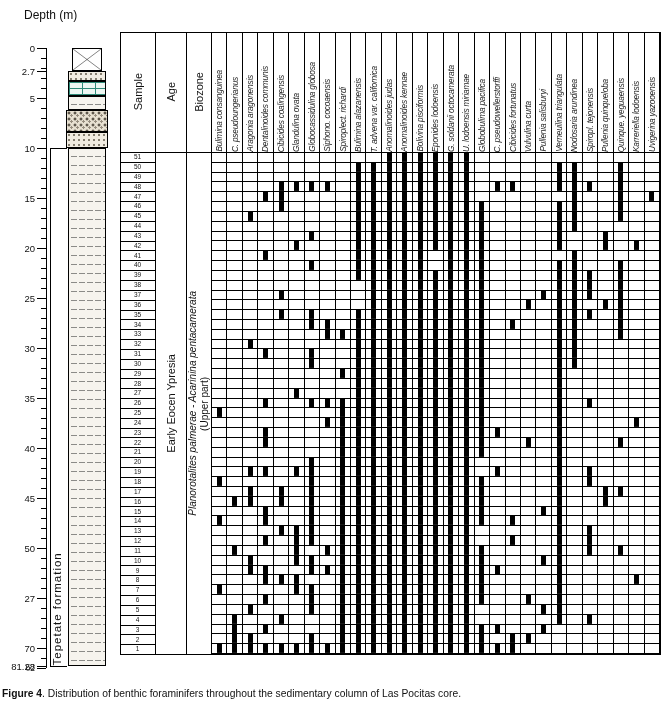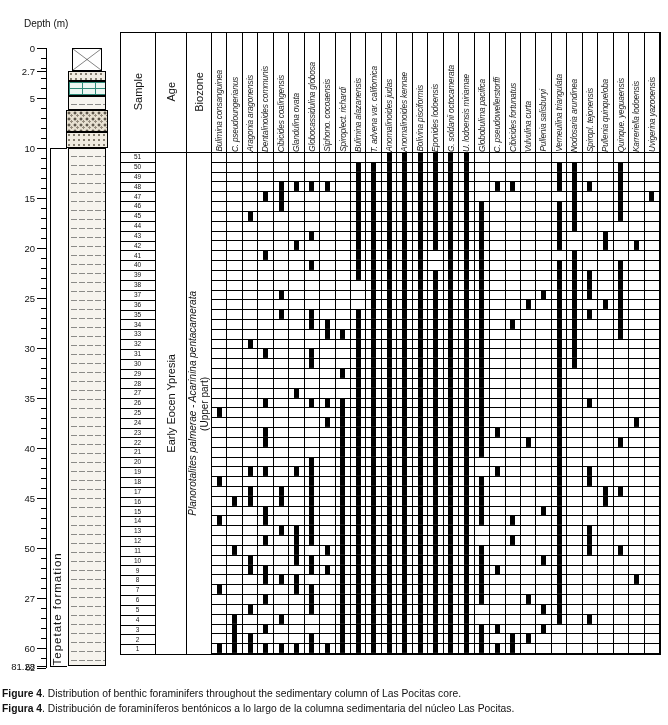--- a/index.html
+++ b/index.html
@@ -4,21 +4,21 @@
 <style>
   html,body{margin:0;padding:0;background:#fff;}
   .fig{position:relative;width:668px;height:725px;background:#fff;overflow:hidden;
        font-family:"Liberation Sans",sans-serif;color:#111;}
   .abs{position:absolute;}
   .vtext{writing-mode:vertical-rl;transform:rotate(180deg);white-space:nowrap;}
   
   .ruler-line{position:absolute;width:1px;background:#000;}
   .tick{position:absolute;height:1px;background:#000;}
   .tick-label{position:absolute;font-size:9.5px;text-align:right;line-height:1;}
-  #axis-title{left:24px;top:18px;font-size:10px;}
+  #axis-title{left:24px;top:8px;font-size:12px;}
   
   .litho-layer{position:absolute;border:1px solid #000;box-sizing:border-box;}
   .pat-covered{background:#fff;}
   .pat-sandstone{background-color:#f1ece1;
     background-image:radial-gradient(circle at 2px 2px,#857e70 1px,transparent 1.4px);
     background-size:5px 5px;}
   .pat-sandstone-coarse{background-color:#e7e0d0;
     background-image:radial-gradient(circle at 2px 2px,#5f584c 1.3px,transparent 1.7px),
                      radial-gradient(circle at 4.5px 4.5px,#968d7e 1px,transparent 1.4px);
     background-size:6px 6px;}
@@ -134,21 +134,21 @@
       <div class="tick-label" style="left: 2px; width: 33px; top: 394px;">35</div>
       <div class="tick" style="left: 37px; width: 9px; top: 448px;"></div>
       <div class="tick-label" style="left: 2px; width: 33px; top: 444px;">40</div>
       <div class="tick" style="left: 37px; width: 9px; top: 498px;"></div>
       <div class="tick-label" style="left: 2px; width: 33px; top: 494px;">45</div>
       <div class="tick" style="left: 37px; width: 9px; top: 548px;"></div>
       <div class="tick-label" style="left: 2px; width: 33px; top: 544px;">50</div>
       <div class="tick" style="left: 37px; width: 9px; top: 598px;"></div>
       <div class="tick-label" style="left: 2px; width: 33px; top: 594px;">27</div>
       <div class="tick" style="left: 37px; width: 9px; top: 648px;"></div>
-      <div class="tick-label" style="left: 2px; width: 33px; top: 644px;">60</div>
+      <div class="tick-label" style="left: 2px; width: 33px; top: 644px;">70</div>
       <div class="tick" style="left: 37px; width: 9px; top: 665.5px;"></div>
       <div class="tick-label" style="left: 2px; width: 33px; top: 661.5px;">81.28</div>
       <div class="tick" style="left: 37px; width: 9px; top: 668px;"></div>
       <div class="tick-label" style="left: 2px; width: 33px; top: 664px; font-family: Liberation Serif, serif;">62</div>
     </div>
   <div id="litho">
       <div class="litho-layer pat-covered" style="left: 72px; top: 48px; width: 30px; height: 23px;"><svg width="100%" height="100%" viewBox="0 0 100 100" preserveAspectRatio="none">
           <path d="M0 0 L100 100 M100 0 L0 100" stroke="#000" stroke-width="2" fill="none"></path>
         </svg></div>
       <div class="litho-layer pat-sandstone" style="left: 68px; top: 71px; width: 38px; height: 10px;"></div>
@@ -1805,20 +1805,17 @@
       <div class="cell"></div>
       <div class="cell"></div>
       <div class="cell"></div>
       <div class="cell"></div>
       <div class="cell"></div>
     </div>
 
   <div class="caption" style="top:688px">
     <b>Figure 4</b><span>. Distribution of benthic foraminifers throughout the sedimentary column of Las Pocitas core.</span>
   </div>
-  <div class="caption" style="top:703px">
-    <b>Figura 4</b><span>. Distribución de foraminíferos bentónicos a lo largo de la columna sedimentaria del núcleo Las Pocitas.</span>
-  </div>
 <div class="vline" style="left: 155px; top: 32px; height: 623px;"></div>
     <div class="vline" style="left: 186px; top: 32px; height: 623px;"></div>
     <div class="vline" style="left: 211px; top: 32px; height: 623px;"></div>
     <div class="hline" style="left: 120px; top: 152px; width: 541px;"></div>
   </div>
 
 </body></html>

